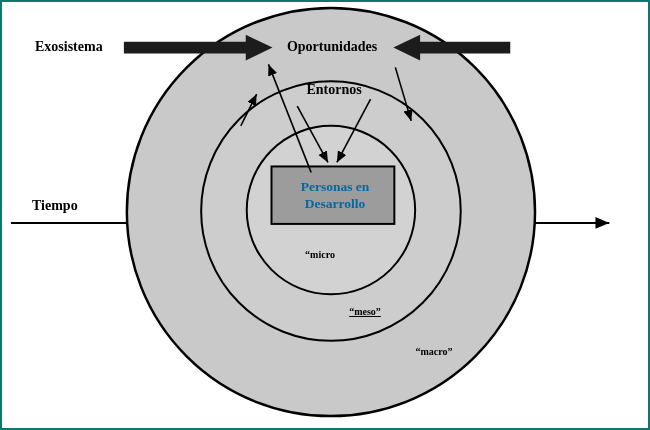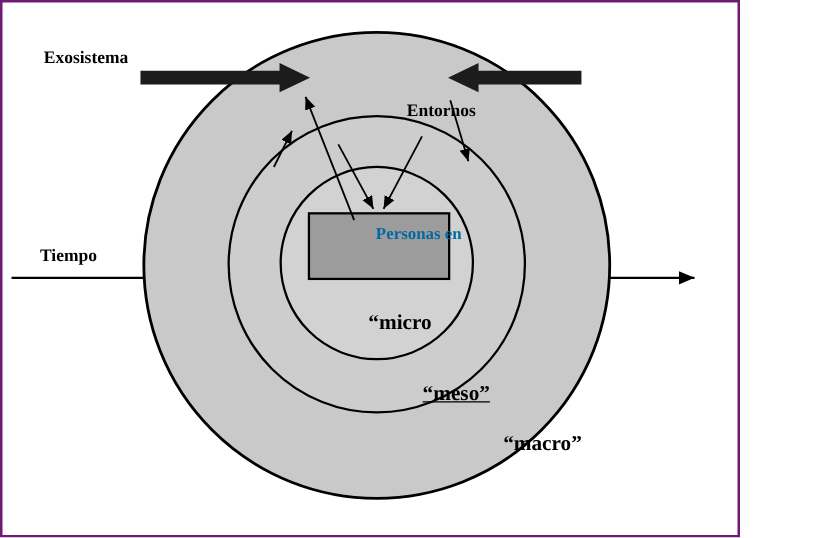--- a/index.html
+++ b/index.html
@@ -1,40 +1,40 @@
 <!DOCTYPE html>
 <html><head>
 <meta charset="utf-8">
 <style>
   html, body { margin: 0; padding: 0; background: #ffffff; }
   .frame {
     position: relative;
-    width: 592px;
+    width: 650px;
     height: 430px;
     box-sizing: border-box;
-    border: 2px solid #701a75;
+    border: 2px solid #0f766e;
     background: #ffffff;
     overflow: hidden;
     font-family: "Liberation Serif", "DejaVu Serif", serif;
   }
   .layer-svg {
     position: absolute;
     left: 0; top: 0;
     width: 100%; height: 100%;
   }
   .lbl {
     position: absolute;
     font-weight: bold;
     font-size: 14px;
     color: #000;
     white-space: nowrap;
     line-height: 1.1;
   }
   .lbl.centered { transform: translateX(-50%); }
-  .lbl.small { font-size: 17px; }
+  .lbl.small { font-size: 10px; }
   .center-box-text {
     position: absolute;
     left: 333px;
     top: 176px;
     transform: translateX(-50%);
     text-align: center;
     font-weight: bold;
     font-size: 13.5px;
     color: #0369a1;
     line-height: 17px;
@@ -67,28 +67,30 @@
     <line x1="396" y1="66" x2="412" y2="120" stroke="#000" stroke-width="1.6" marker-end="url(#arr)"></line>
     <line x1="297" y1="105" x2="328" y2="162" stroke="#000" stroke-width="1.6" marker-end="url(#arr)"></line>
     <line x1="371" y1="98" x2="337" y2="162" stroke="#000" stroke-width="1.6" marker-end="url(#arr)"></line>
 
     <polygon points="122,40 245,40 245,33 272,46 245,59 245,52 122,52" fill="#1c1c1c"></polygon>
     <polygon points="512,40 421,40 421,33 394,46 421,59 421,52 512,52" fill="#1c1c1c"></polygon>
   </svg>
 
   <div class="lbl" style="left:33px; top:37px;">Exosistema</div>
 
+  <div class="lbl centered" style="left:330px; top:37px;">Oportunidades</div>
 
 
-  <div class="lbl centered" style="left:351px; top:80px;">Entornos</div>
+  <div class="lbl centered" style="left:332px; top:80px;">Entornos</div>
 
   <div class="lbl" style="left:30px; top:196px;">Tiempo</div>
 
   <div class="center-box-text">
     <div>Personas en</div>
+    <div>Desarrollo</div>
   </div>
 
   <div class="lbl centered small" style="left:318px; top:247px;">“micro</div>
 
   <div class="lbl centered small" style="left:363px; top:304px;text-decoration:underline;">“meso”</div>
 
   <div class="lbl centered small" style="left:416px; top:344px;margin-left:16px;">“macro”</div>
 
 </div>
 

